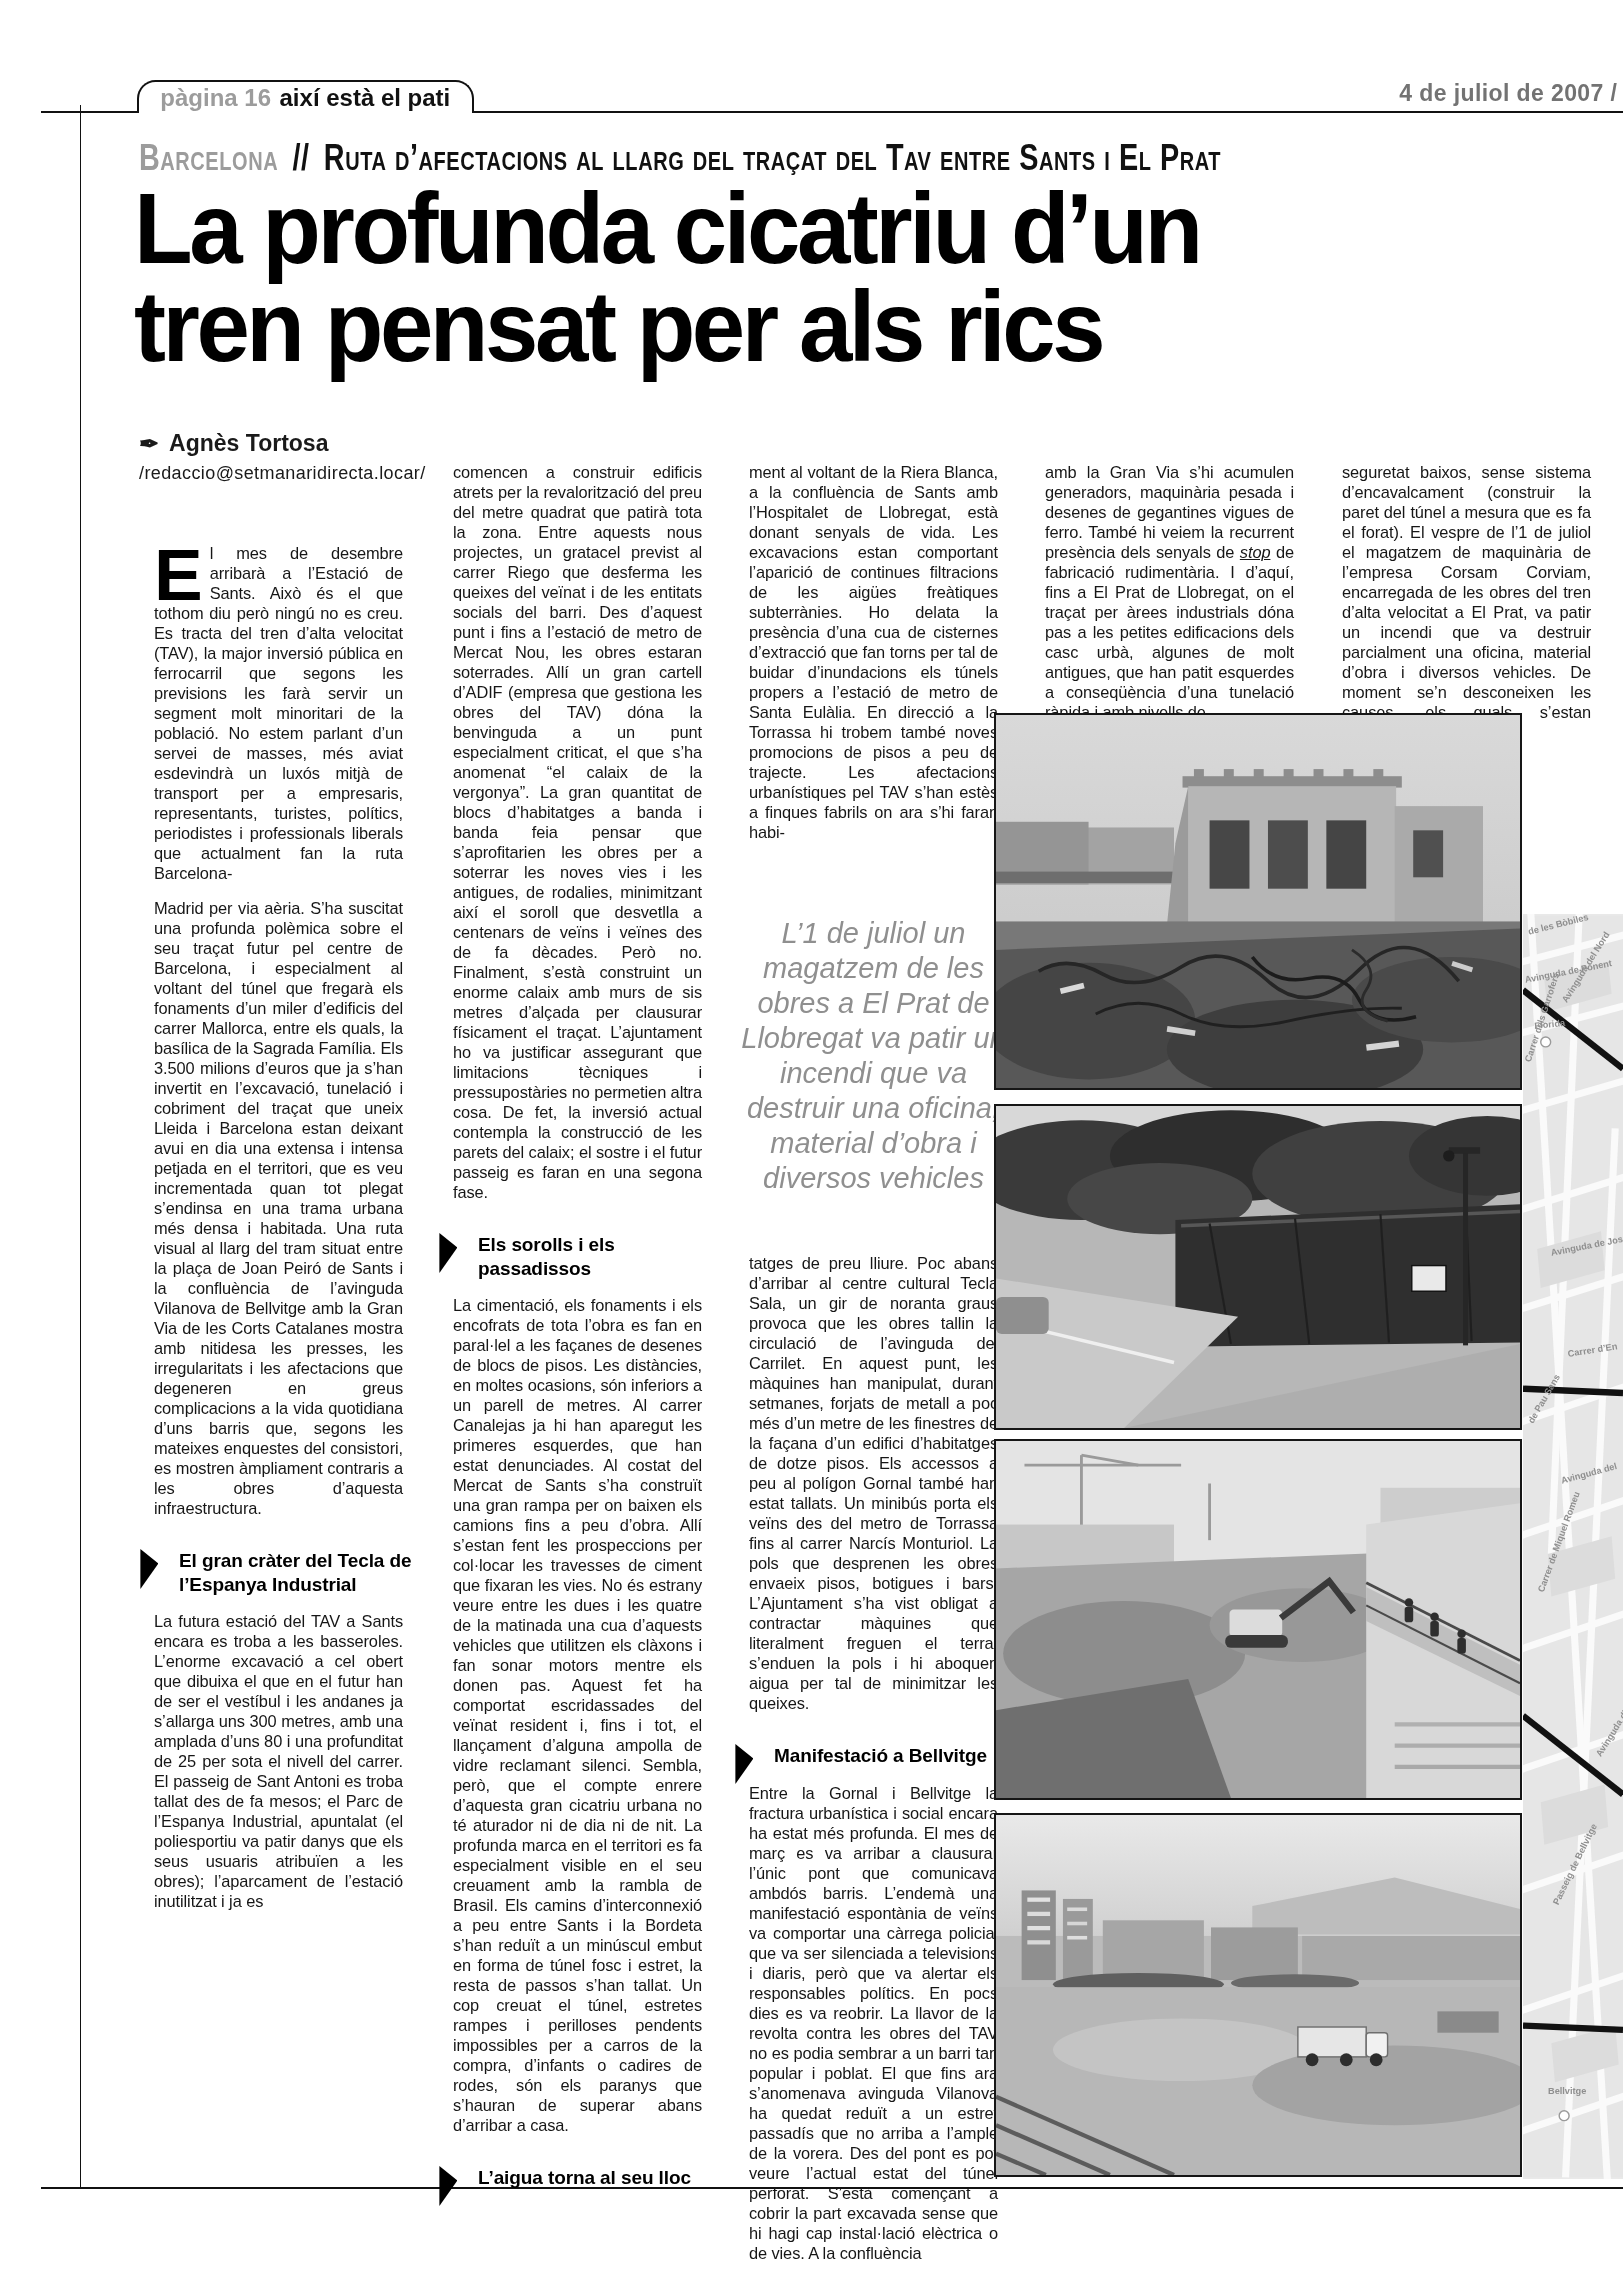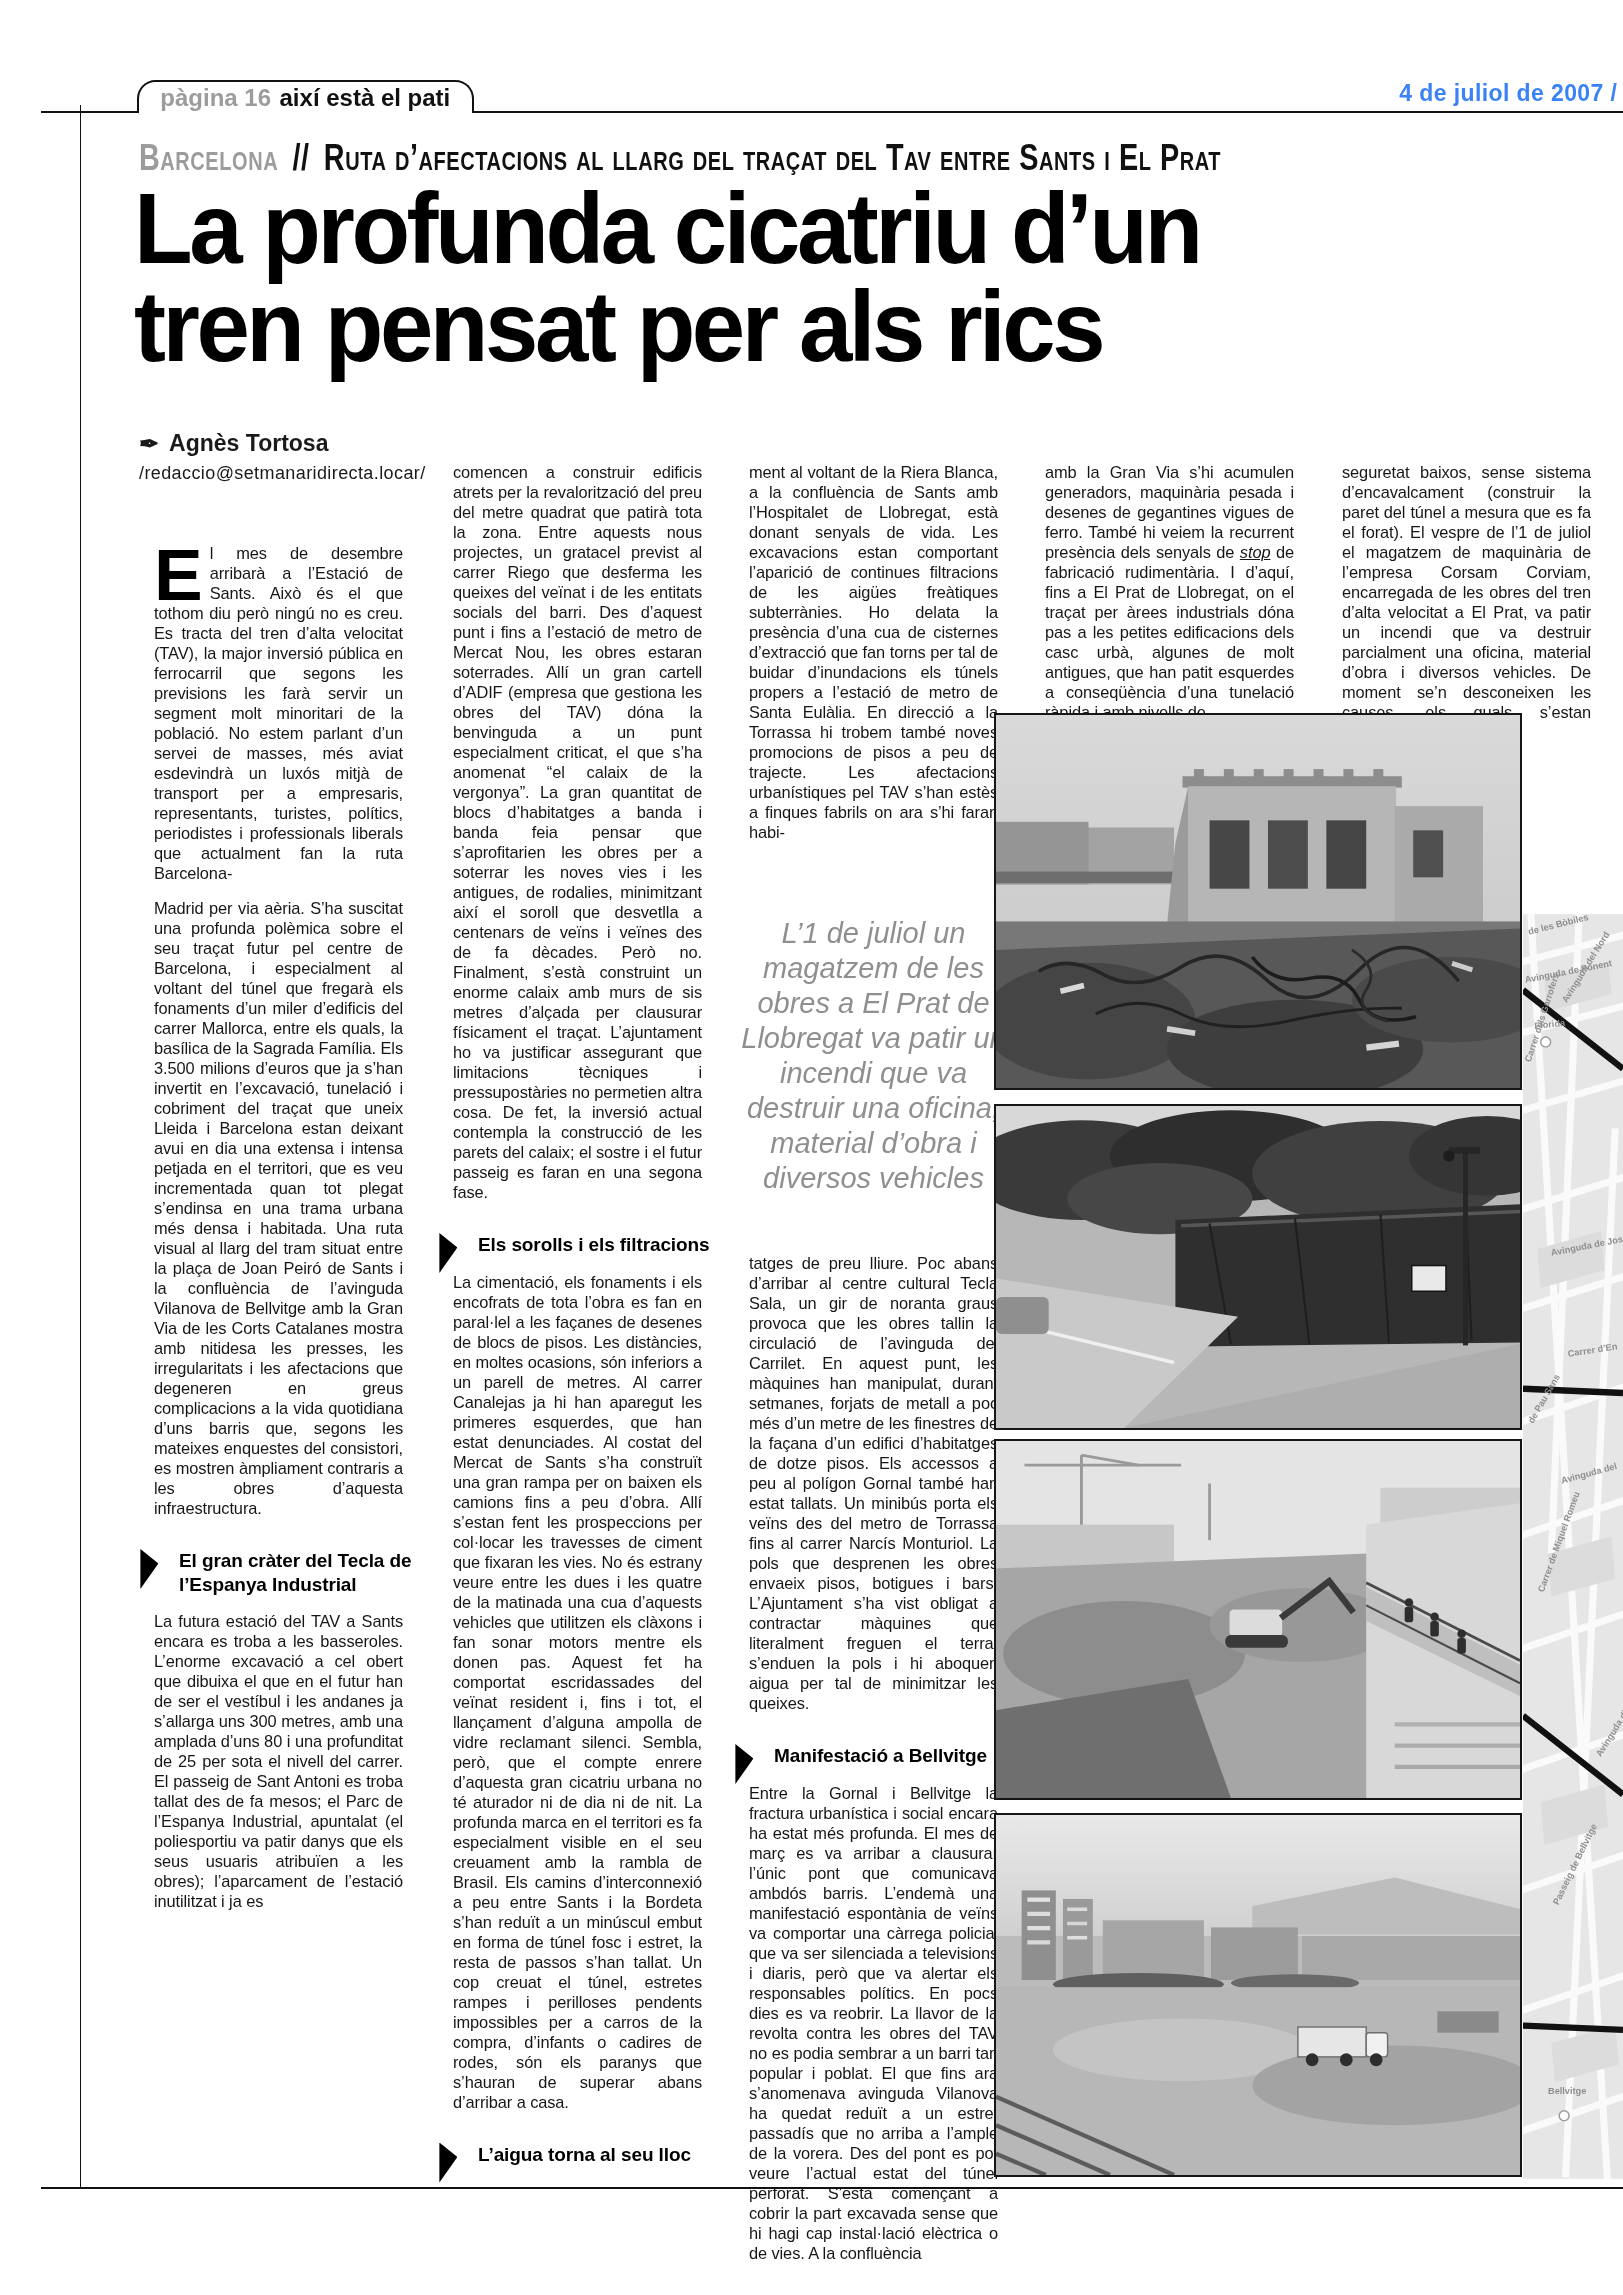--- a/index.html
+++ b/index.html
@@ -11,21 +11,21 @@
   .rule-left{left:80px;top:105px;width:1.4px;height:2084px;}
   .rule-top{left:41px;top:111px;width:1582px;height:2.1px;}
   .rule-bottom{left:41px;top:2187px;width:1582px;height:2.1px;}
 
   
   .page-tab{position:absolute;left:137px;top:80px;height:31px;display:flex;align-items:center;gap:8.5px;
             padding:0 21.3px;border:2.1px solid #111;border-bottom:none;border-radius:18.5px 18.5px 0 0;
             background:#fff;font-size:24px;font-weight:bold;z-index:2;}
   .tab-gray{color:#9c9c9c;}
   .tab-black{color:#111;}
-  .date{position:absolute;right:5.7px;top:80px;font-size:23px;font-weight:bold;color:#3b82f6;letter-spacing:0.4px;}
+  .date{position:absolute;right:5.7px;top:80px;font-size:23px;font-weight:bold;color:#737373;letter-spacing:0.4px;}
 
   
   .kicker{position:absolute;left:139px;top:137px;font-size:36px;font-weight:bold;font-variant:small-caps;
           white-space:nowrap;transform:scaleX(.8);transform-origin:left top;letter-spacing:0.7px;}
   .kicker .loc{color:#9c9c9c;}
   .kicker .sep{color:#111;padding:0 7.1px;}
   .kicker .ttl{color:#111;}
 
   
   .headline{position:absolute;left:134px;top:179px;font-size:100px;line-height:.98;font-weight:bold;
@@ -114,21 +114,21 @@
 
   <div class="col col-1">
     <p><span class="dropcap">E</span><span>l mes de desembre arribarà a l’Estació de Sants. Això és el que tothom diu però ningú no es creu. Es tracta del tren d’alta velocitat (TAV), la major inversió pública en ferrocarril que segons les previsions les farà servir un segment molt minoritari de la població. No estem parlant d’un servei de masses, més aviat esdevindrà un luxós mitjà de transport per a empresaris, representants, turistes, polítics, periodistes i professionals liberals que actualment fan la ruta Barcelona-</span></p>
     <p>Madrid per via aèria. S’ha suscitat una profunda polèmica sobre el seu traçat futur pel centre de Barcelona, i especialment al voltant del túnel que fregarà els fonaments d’un miler d’edificis del carrer Mallorca, entre els quals, la basílica de la Sagrada Família. Els 3.500 milions d’euros que ja s’han invertit en l’excavació, tunelació i cobriment del traçat que uneix Lleida i Barcelona estan deixant avui en dia una extensa i intensa petjada en el territori, que es veu incrementada quan tot plegat s’endinsa en una trama urbana més densa i habitada. Una ruta visual al llarg del tram situat entre la plaça de Joan Peiró de Sants i la confluència de l’avinguda Vilanova de Bellvitge amb la Gran Via de les Corts Catalanes mostra amb nitidesa les presses, les irregularitats i les afectacions que degeneren en greus complicacions a la vida quotidiana d’uns barris que, segons les mateixes enquestes del consistori, es mostren àmpliament contraris a les obres d’aquesta infraestructura.</p>
     <h3 class="subhead">El gran cràter del Tecla de l’Espanya Industrial</h3>
     <p>La futura estació del TAV a Sants encara es troba a les basseroles. L’enorme excavació a cel obert que dibuixa el que en el futur han de ser el vestíbul i les andanes ja s’allarga uns 300 metres, amb una amplada d’uns 80 i una profunditat de 25 per sota el nivell del carrer. El passeig de Sant Antoni es troba tallat des de fa mesos; el Parc de l’Espanya Industrial, apuntalat (el poliesportiu va patir danys que els seus usuaris atribuïen a les obres); l’aparcament de l’estació inutilitzat i ja es</p>
   </div>
 
   <div class="col col-2">
     <p>comencen a construir edificis atrets per la revalorització del preu del metre quadrat que patirà tota la zona. Entre aquests nous projectes, un gratacel previst al carrer Riego que desferma les queixes del veïnat i de les entitats socials del barri. Des d’aquest punt i fins a l’estació de metro de Mercat Nou, les obres estaran soterrades. Allí un gran cartell d’ADIF (empresa que gestiona les obres del TAV) dóna la benvinguda a un punt especialment criticat, el que s’ha anomenat “el calaix de la vergonya”. La gran quantitat de blocs d’habitatges a banda i banda feia pensar que s’aprofitarien les obres per a soterrar les noves vies i les antigues, de rodalies, minimitzant així el soroll que desvetlla a centenars de veïns i veïnes des de fa dècades. Però no. Finalment, s’està construint un enorme calaix amb murs de sis metres d’alçada per clausurar físicament el traçat. L’ajuntament ho va justificar assegurant que limitacions tècniques i pressupostàries no permetien altra cosa. De fet, la inversió actual contempla la construcció de les parets del calaix; el sostre i el futur passeig es faran en una segona fase.</p>
-    <h3 class="subhead">Els sorolls i els filtracions</h3>
+    <h3 class="subhead">Els sorolls i els passadissos</h3>
     <p>La cimentació, els fonaments i els encofrats de tota l’obra es fan en paral·lel a les façanes de desenes de blocs de pisos. Les distàncies, en moltes ocasions, són inferiors a un parell de metres. Al carrer Canalejas ja hi han aparegut les primeres esquerdes, que han estat denunciades. Al costat del Mercat de Sants s’ha construït una gran rampa per on baixen els camions fins a peu d’obra. Allí s’estan fent les prospeccions per col·locar les travesses de ciment que fixaran les vies. No és estrany veure entre les dues i les quatre de la matinada una cua d’aquests vehicles que utilitzen els clàxons i fan sonar motors mentre els donen pas. Aquest fet ha comportat escridassades del veïnat resident i, fins i tot, el llançament d’alguna ampolla de vidre reclamant silenci. Sembla, però, que el compte enrere d’aquesta gran cicatriu urbana no té aturador ni de dia ni de nit. La profunda marca en el territori es fa especialment visible en el seu creuament amb la rambla de Brasil. Els camins d’interconnexió a peu entre Sants i la Bordeta s’han reduït a un minúscul embut en forma de túnel fosc i estret, la resta de passos s’han tallat. Un cop creuat el túnel, estretes rampes i perilloses pendents impossibles per a carros de la compra, d’infants o cadires de rodes, són els paranys que s’hauran de superar abans d’arribar a casa.</p>
     <h3 class="subhead">L’aigua torna al seu lloc</h3>
   </div>
 
   <div class="col col-3">
     <p>ment al voltant de la Riera Blanca, a la confluència de Sants amb l’Hospitalet de Llobregat, està donant senyals de vida. Les excavacions estan comportant l’aparició de continues filtracions de les aigües freàtiques subterrànies. Ho delata la presència d’una cua de cisternes d’extracció que fan torns per tal de buidar d’inundacions els túnels propers a l’estació de metro de Santa Eulàlia. En direcció a la Torrassa hi trobem també noves promocions de pisos a peu de trajecte. Les afectacions urbanístiques pel TAV s’han estès a finques fabrils on ara s’hi faran habi-</p>
     <div class="pullquote pq-2">L’1 de juliol un magatzem de les obres a El Prat de Llobregat va patir un incendi que va destruir una oficina, material d’obra i diversos vehicles</div>
     <p>tatges de preu lliure. Poc abans d’arribar al centre cultural Tecla Sala, un gir de noranta graus provoca que les obres tallin la circulació de l’avinguda del Carrilet. En aquest punt, les màquines han manipulat, durant setmanes, forjats de metall a poc més d’un metre de les finestres de la façana d’un edifici d’habitatges de dotze pisos. Els accessos a peu al polígon Gornal també han estat tallats. Un minibús porta els veïns des del metro de Torrassa fins al carrer Narcís Monturiol. La pols que desprenen les obres envaeix pisos, botigues i bars. L’Ajuntament s’ha vist obligat a contractar màquines que literalment freguen el terra, s’enduen la pols i hi aboquen aigua per tal de minimitzar les queixes.</p>
     <h3 class="subhead">Manifestació a Bellvitge</h3>
     <p>Entre la Gornal i Bellvitge la fractura urbanística i social encara ha estat més profunda. El mes de març es va arribar a clausurar l’únic pont que comunicava ambdós barris. L’endemà una manifestació espontània de veïns va comportar una càrrega policial que va ser silenciada a televisions i diaris, però que va alertar els responsables polítics. En pocs dies es va reobrir. La llavor de la revolta contra les obres del TAV no es podia sembrar a un barri tan popular i poblat. El que fins ara s’anomenava avinguda Vilanova ha quedat reduït a un estret passadís que no arriba a l’ample de la vorera. Des del pont es pot veure l’actual estat del túnel perforat. S’està començant a cobrir la part excavada sense que hi hagi cap instal·lació elèctrica o de vies. A la confluència</p>

